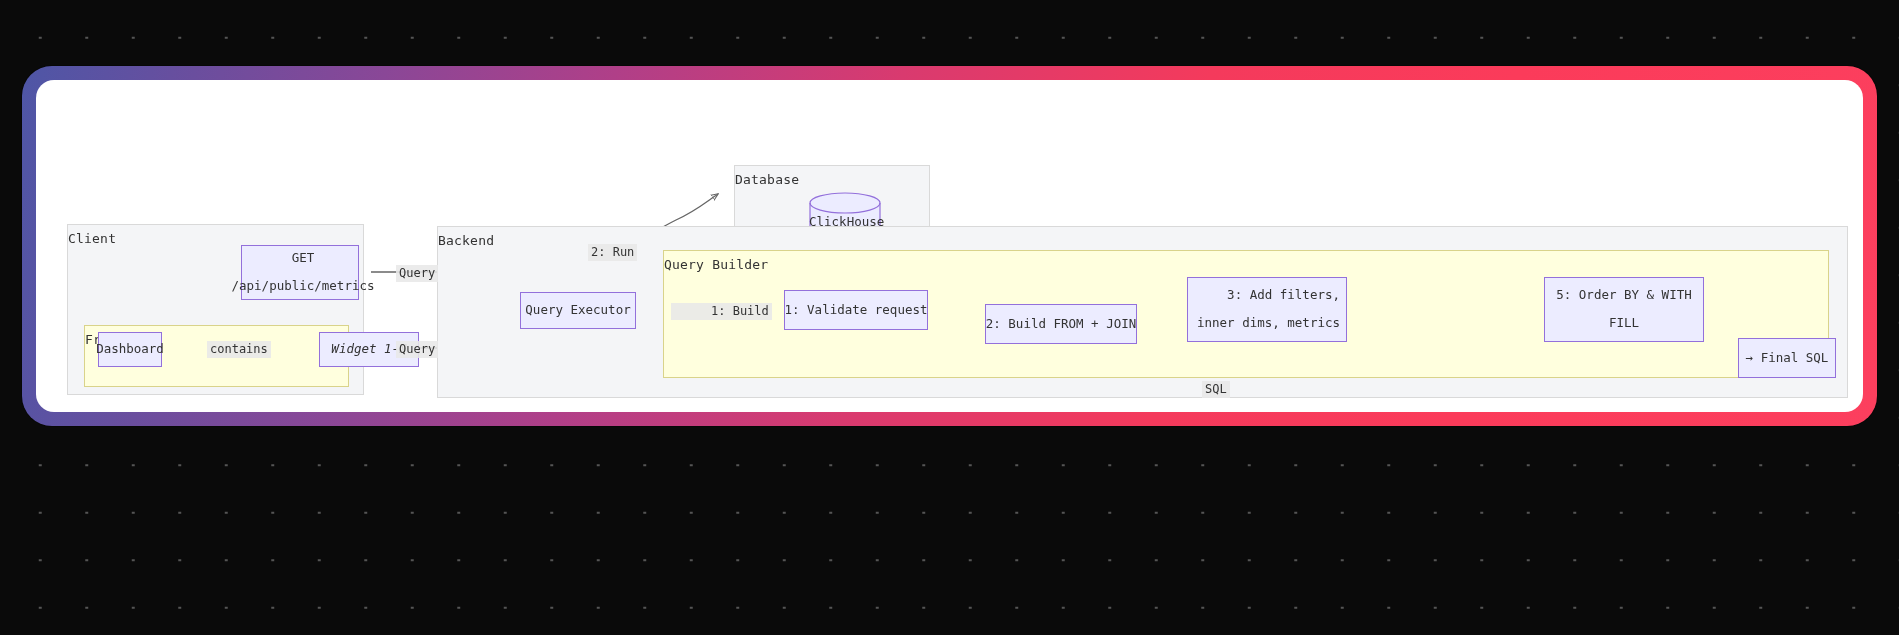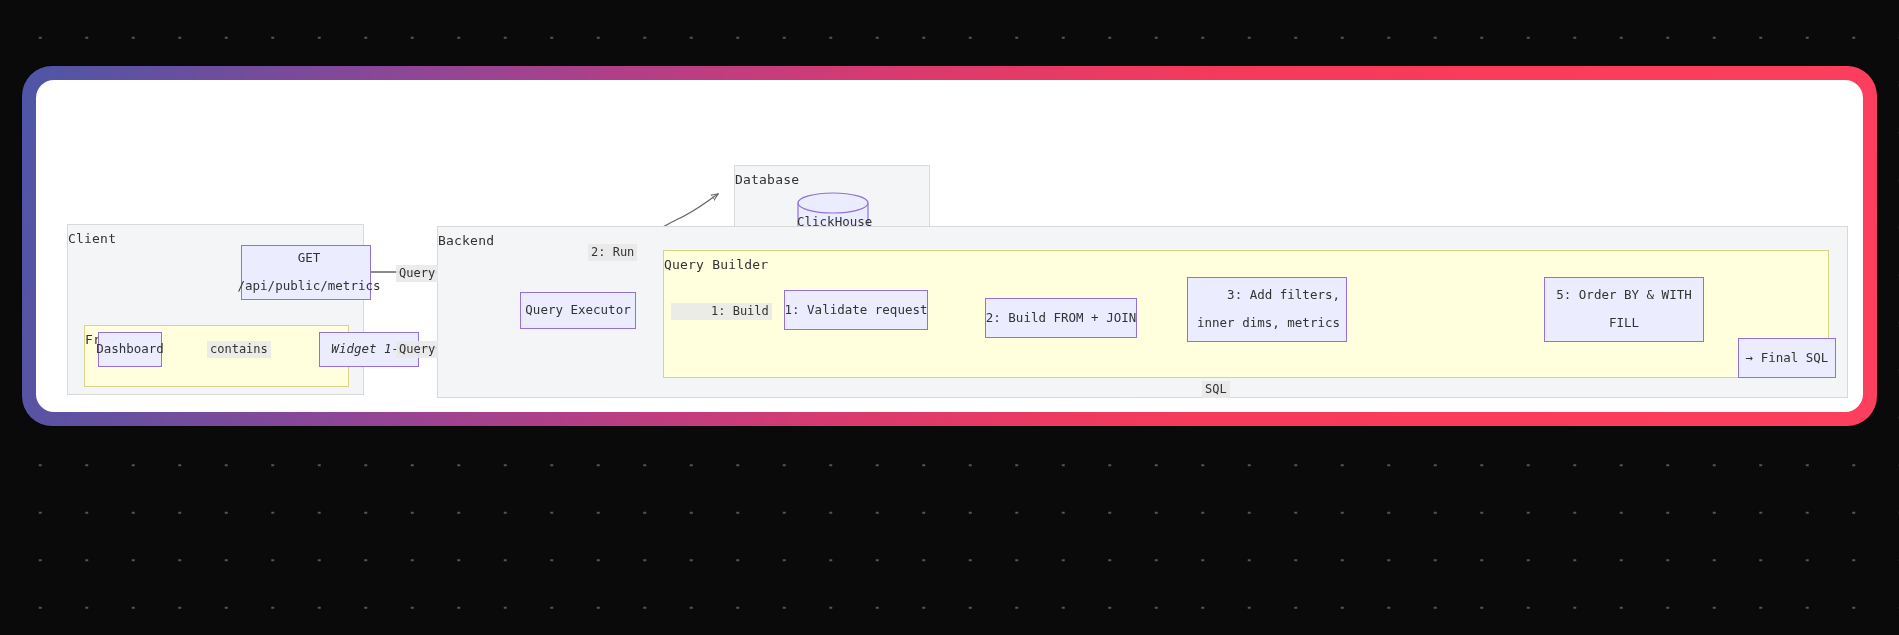--- a/index.html
+++ b/index.html
@@ -72,21 +72,21 @@
     line-height: 1.35;
     text-align: center;
     padding: 2px 6px;
   }
   .node .ln { display: block; white-space: nowrap; }
   .node .ln.gap { margin-top: 11px; }
 
   
   .cyl {
     position: absolute;
-    width: 72px; height: 58px;
+    width: 72px; height: 58px; margin-left: 12px;
   }
   .cyl svg { position: absolute; inset: 0; }
   .cyl .cyl-text {
     position: absolute;
     left: 0; right: 0; top: 50%;
     transform: translateY(-46%);
     text-align: center;
     font-size: 12.5px;
     color: #333333;
     white-space: nowrap;
@@ -156,21 +156,21 @@
     <div id="nodelayer">
 
       <div class="cluster" style="left:31px; top:144px; width:297px; height:171px;">
         <div class="cluster-label">Client</div>
       </div>
 
       <div class="cluster yellow" style="left:48px; top:245px; width:265px; height:62px;">
         <div class="cluster-label">Frontend</div>
       </div>
 
-      <div class="node" style="left:205px; top:165px; width:130px; height:55px;padding-left:12px;">
+      <div class="node" style="left:205px; top:165px; width:118px; height:55px;padding-left:12px;">
         <span class="ln">GET</span>
         <span class="ln gap">/api/public/metrics</span>
       </div>
 
       <div class="node" style="left:62px; top:252px; width:64px; height:35px;">
         <span class="ln">Dashboard</span>
       </div>
 
       <div class="node" style="left:283px; top:252px; width:0px; height:35px;
                   width:100px; left:283px;font-style:italic;">
@@ -198,21 +198,21 @@
       </div>
 
       <div class="node" style="left:484px; top:212px; width:116px; height:37px;">
         <span class="ln">Query Executor</span>
       </div>
 
       <div class="node" style="left:748px; top:210px; width:144px; height:40px;">
         <span class="ln">1: Validate request</span>
       </div>
 
-      <div class="node" style="left:949px; top:218px; width:152px; height:40px;">
+      <div class="node" style="left:949px; top:224px; width:152px; height:40px;">
         <span class="ln">2: Build FROM + JOIN</span>
       </div>
 
       <div class="node" style="left:1151px; top:197px; width:160px; height:65px;align-items:flex-end;">
         <span class="ln">3: Add filters,</span>
         <span class="ln gap">inner dims, metrics</span>
       </div>
 
 
       <div class="node" style="left:1508px; top:197px; width:160px; height:65px;">

